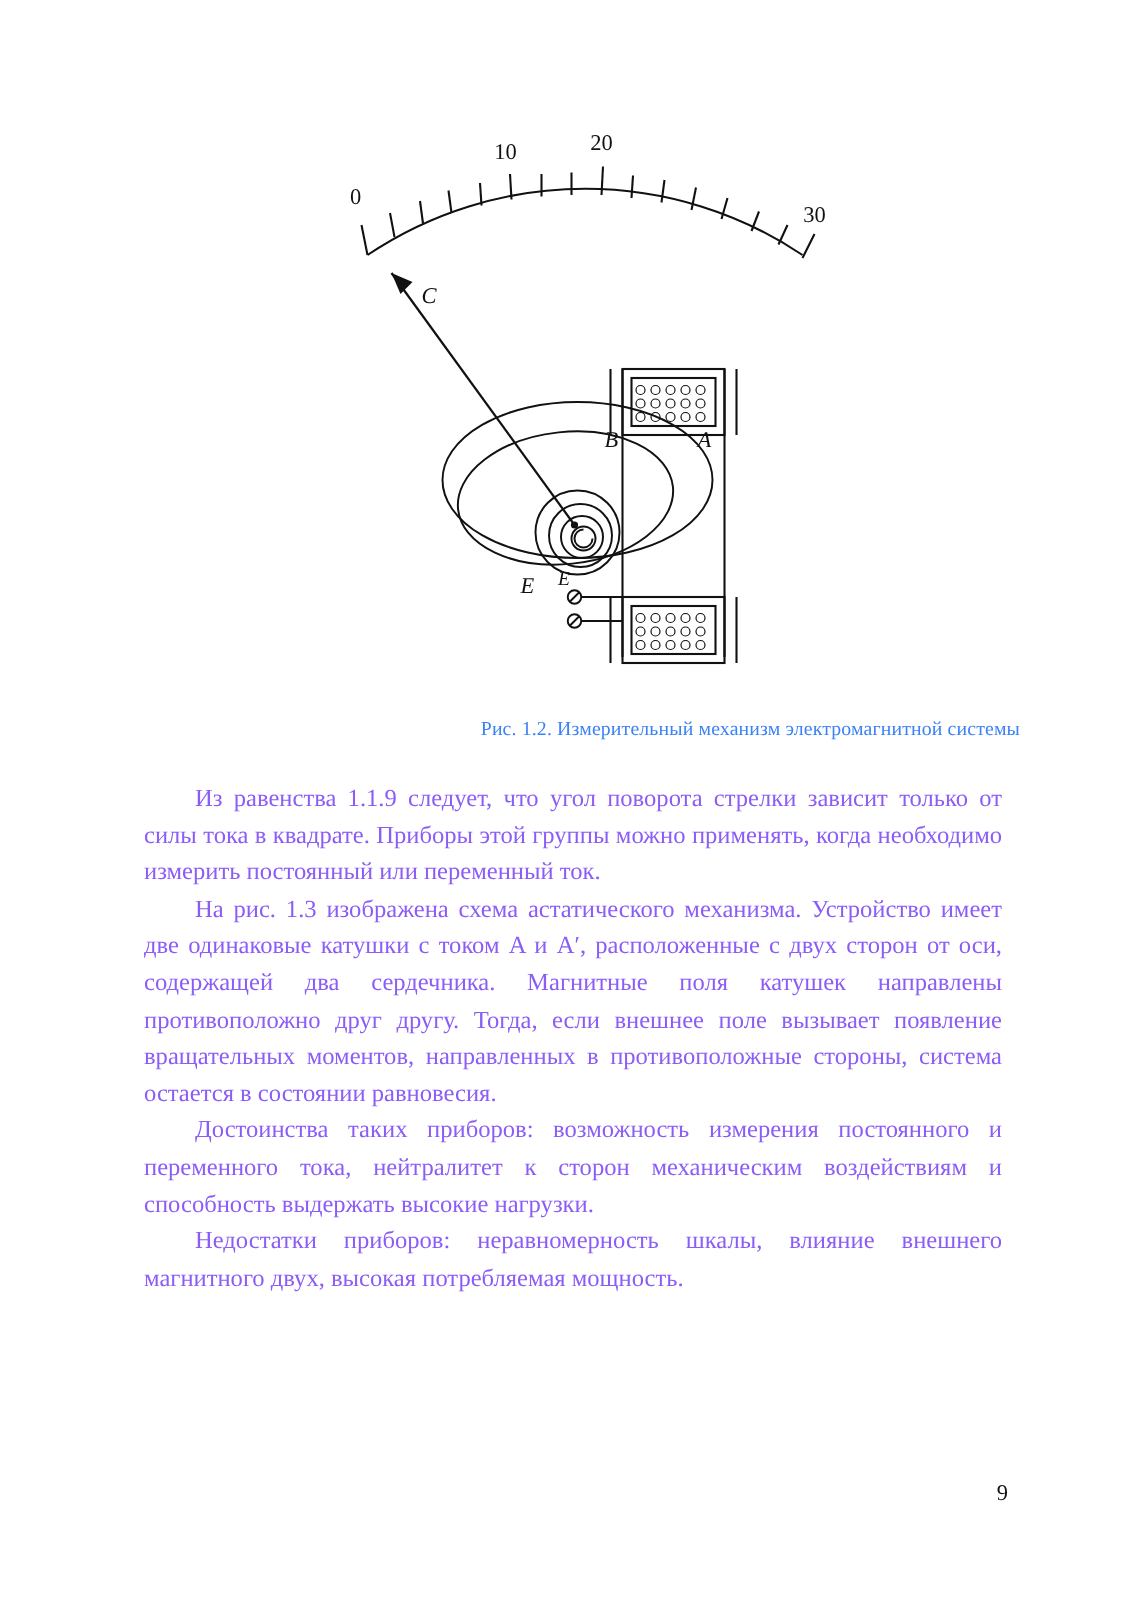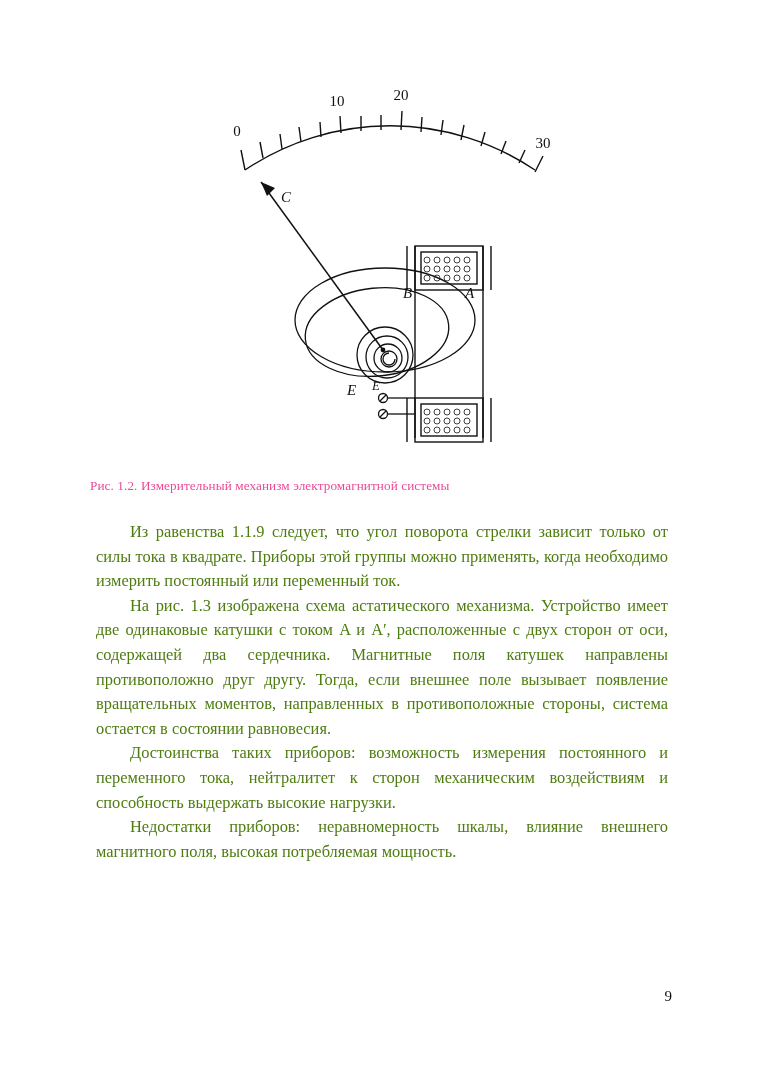--- a/index.html
+++ b/index.html
@@ -30,35 +30,35 @@
     height: 420px;
   }
   .figure-wrap svg {
     display: block;
   }
   .figure-caption {
     position: absolute;
     left: 90px;
     top: 478px;
     width: 590px;
-    text-align: left;
+    text-align: right;
     font-size: 13.2px;
     letter-spacing: 0.1px;
-    color: #ec4899;
+    color: #3b82f6;
   }
   .body-text {
     position: absolute;
     left: 96px;
     top: 520px;
     width: 572px;
     font-size: 16.4px;
     line-height: 24.6px;
     text-align: justify;
     text-justify: inter-word;
-    color: #4d7c0f;
+    color: #8b5cf6;
   }
   .body-text p {
     margin: 0;
     text-indent: 34px;
   }
   .page-number {
     position: absolute;
     left: 0;
     top: 988px;
     width: 672px;
@@ -189,17 +189,17 @@
       </g>
     </svg>
   </div>
 
   <div class="figure-caption">Рис. 1.2. Измерительный механизм электромагнитной системы</div>
 
   <div class="body-text">
     <p>Из равенства 1.1.9 следует, что угол поворота стрелки зависит только от силы тока в квадрате. Приборы этой группы можно применять, когда необходимо измерить постоянный или переменный ток.</p>
     <p>На рис. 1.3 изображена схема астатического механизма. Устройство имеет две одинаковые катушки с током A и A′, расположенные с двух сторон от оси, содержащей два сердечника. Магнитные поля катушек направлены противоположно друг другу. Тогда, если внешнее поле вызывает появление вращательных моментов, направленных в противоположные стороны, система остается в состоянии равновесия.</p>
     <p>Достоинства таких приборов: возможность измерения постоянного и переменного тока, нейтралитет к сторон механическим воздействиям и способность выдержать высокие нагрузки.</p>
-    <p>Недостатки приборов: неравномерность шкалы, влияние внешнего магнитного поля, высокая потребляемая мощность.</p>
+    <p>Недостатки приборов: неравномерность шкалы, влияние внешнего магнитного двух, высокая потребляемая мощность.</p>
   </div>
 
   <div class="page-number">9</div>
 </div>
 
 </body></html>

